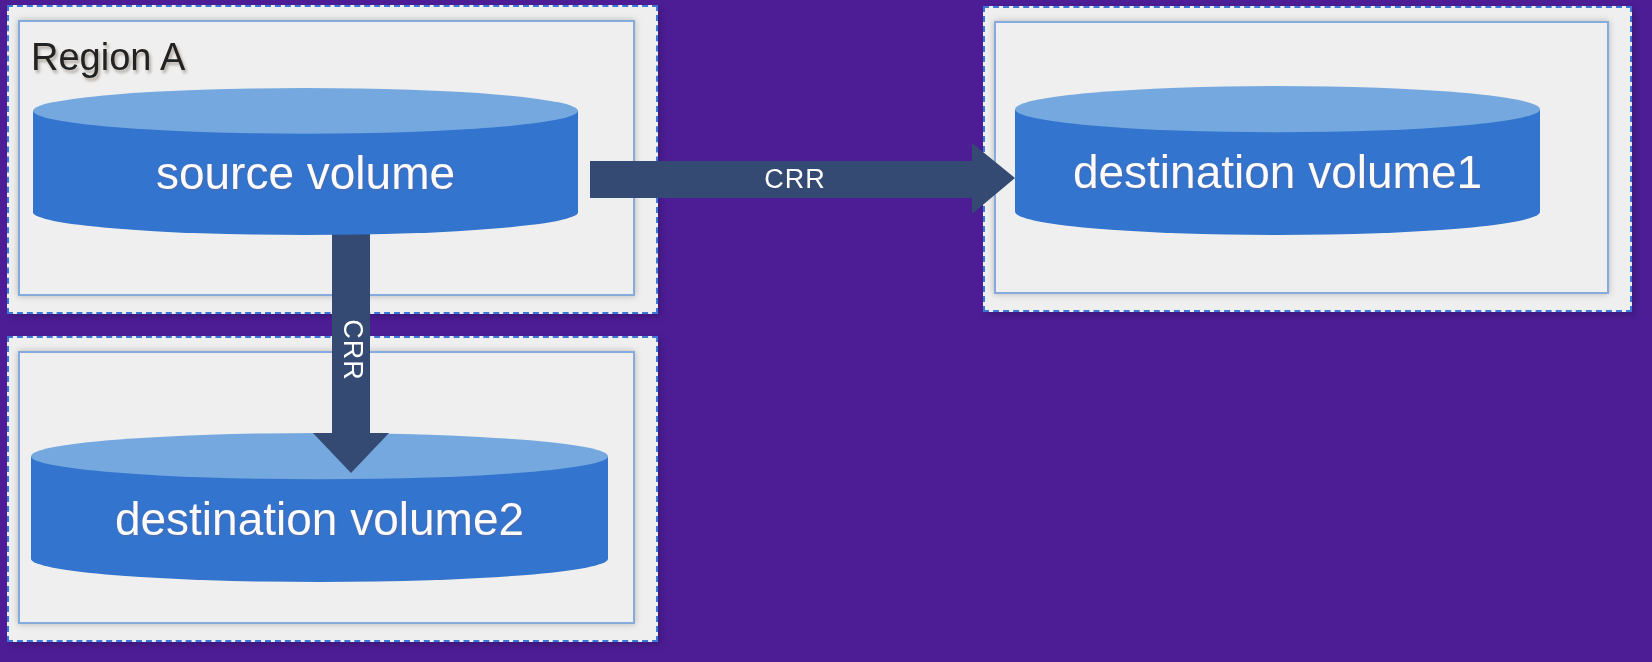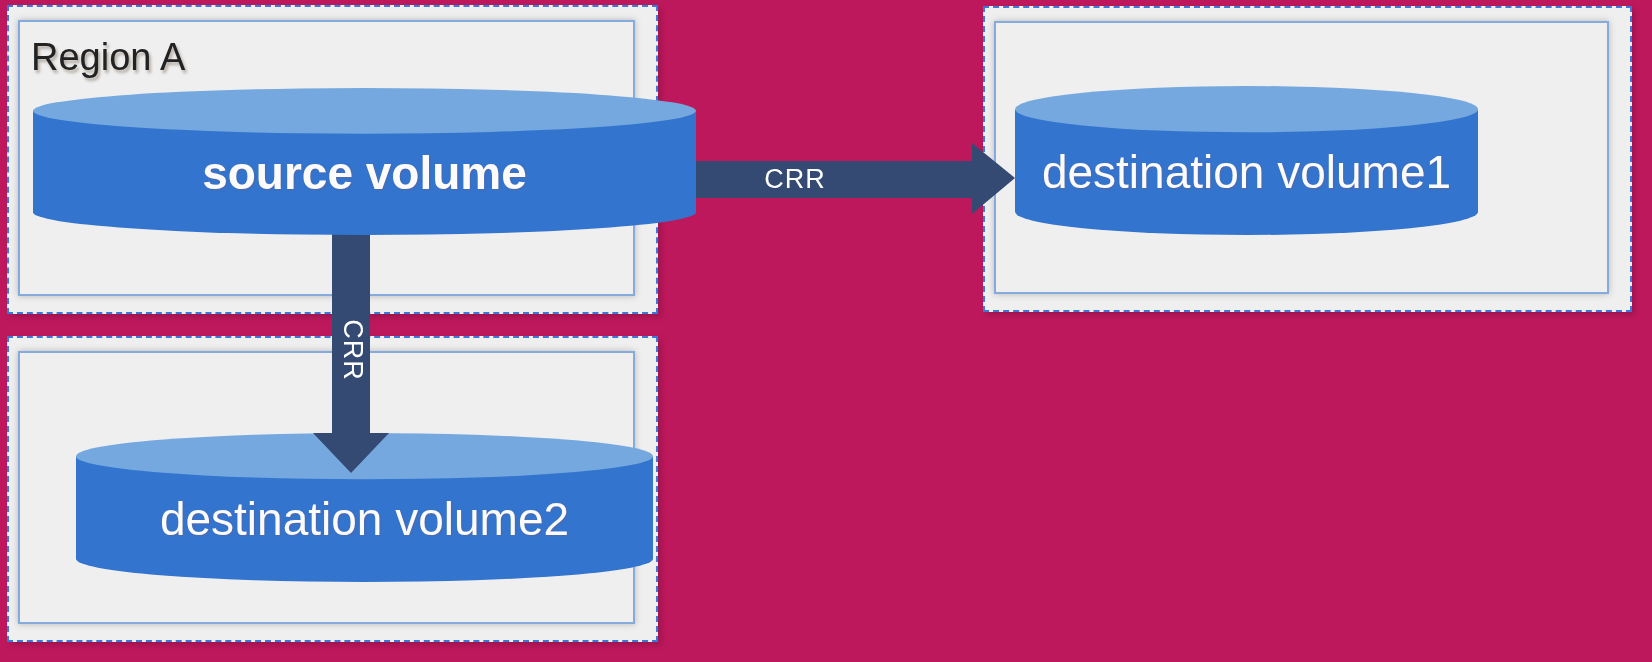--- a/index.html
+++ b/index.html
@@ -10,21 +10,21 @@
     --cylinder-top:#74A8DE;
     --arrow:#344A73;
     --label-text:#222222;
     --volume-text:#FDFBFA;
   }
   html,body{margin:0;padding:0;background:#ffffff;}
   body{font-family:"Liberation Sans", sans-serif;}
   .canvas{
     position:relative;
     width:1652px;height:662px;
-    background:#be185d;
+    background:#4c1d95;
     overflow:hidden;
   }
 
   
   .region{
     position:absolute;
     box-sizing:border-box;
     background:var(--region-fill);
     border:2px dashed var(--region-border-dashed);
     box-shadow:3px 3px 6px rgba(0,0,0,0.18);
@@ -57,23 +57,23 @@
   .cyl-top{fill:var(--cylinder-top);}
   .cylinder-label{
     position:absolute;inset:0;
     display:flex;align-items:center;justify-content:center;
     padding-top:22px;box-sizing:border-box;
     color:var(--volume-text);
     font-size:46px;
     text-shadow:1px 1px 2px rgba(140,80,100,0.35);
     white-space:nowrap;
   }
-  #cyl-source{left:33px;  top:88px;  width:663px; height:147px; z-index:4;font-weight:bold;}
-  #cyl-dest1 {left:1015px;top:86px;  width:463px; height:149px; z-index:2;}
-  #cyl-dest2 {left:31px;  top:433px; width:577px; height:149px; z-index:2;margin-left:45px;}
+  #cyl-source{left:33px;  top:88px;  width:545px; height:147px; z-index:4;}
+  #cyl-dest1 {left:1015px;top:86px;  width:525px; height:149px; z-index:2;}
+  #cyl-dest2 {left:31px;  top:433px; width:577px; height:149px; z-index:2;}
 
   
   .arrows{
     position:absolute;left:0;top:0;width:1652px;height:662px;
     z-index:3;pointer-events:none;
   }
   .arrow-shape{fill:var(--arrow);}
   .arrow-label{
     position:absolute;
     color:#ffffff;

